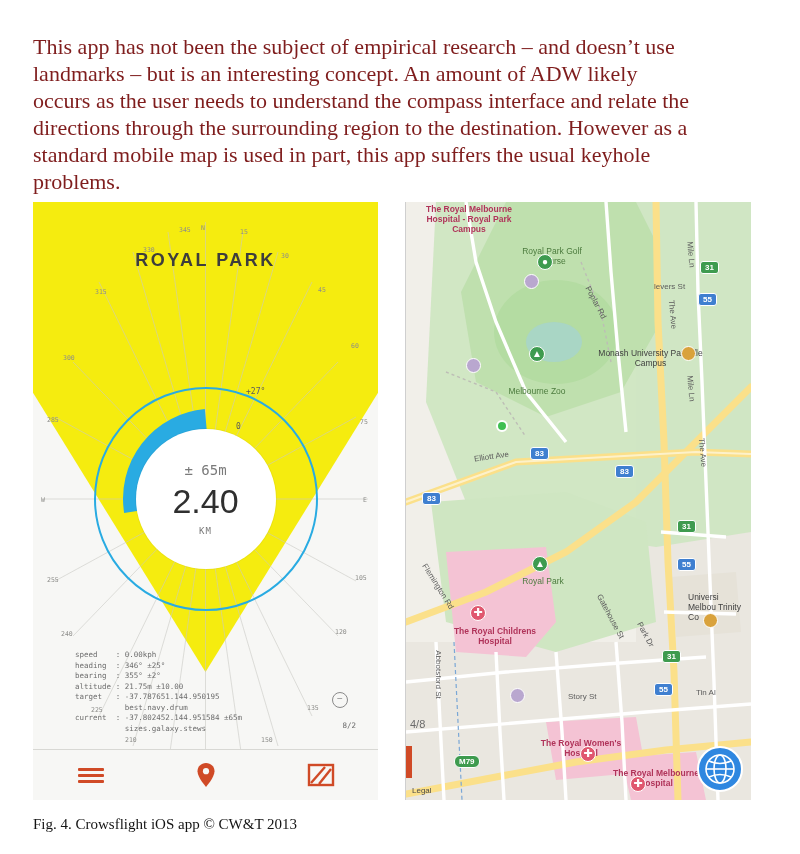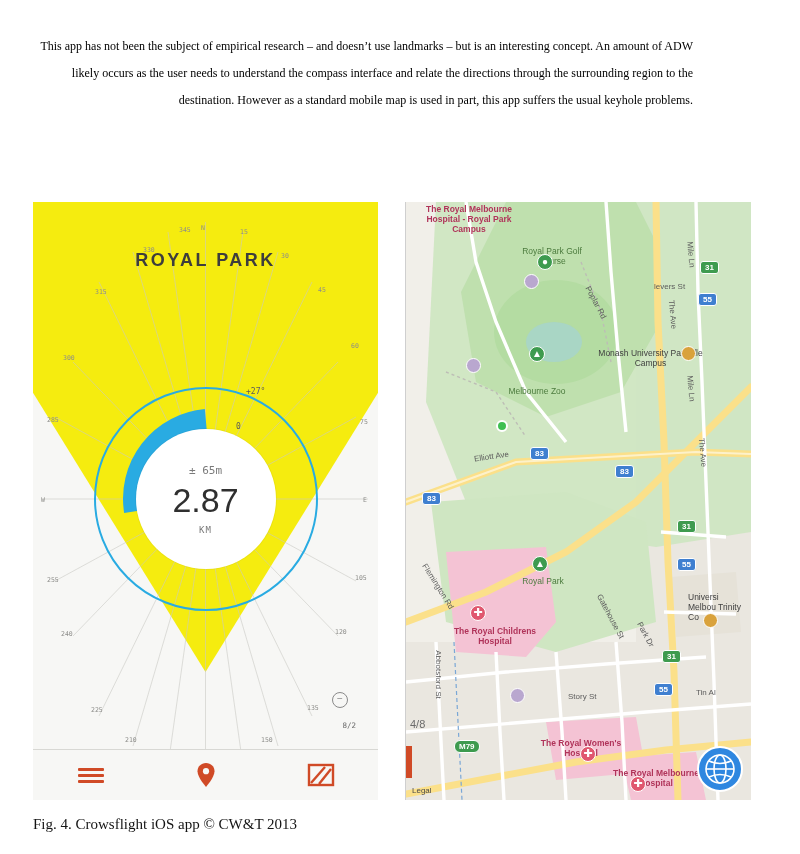--- a/index.html
+++ b/index.html
@@ -15,24 +15,24 @@
     color: #1a1a1a;
     overflow: hidden;
   }
 
   
   .paragraph {
     position: absolute;
     left: 33px;
     top: 33px;
     width: 660px;
-    font-size: 12px;
+    font-size: 22px;
     line-height: 27px;
-    text-align: right;
-    color: #000000;
+    text-align: left;
+    color: #7f1d1d;
   }
 
   
   .figure {
     position: absolute;
     left: 33px;
     top: 202px;
     width: 718px;
     height: 598px;
   }
@@ -144,21 +144,21 @@
     border-radius: 50%;
     background: #ffffff;
     box-shadow: 0 0 0 1px rgba(0,0,0,0.04);
     display: flex;
     flex-direction: column;
     align-items: center;
     justify-content: center;
   }
   .accuracy {
     font-family: "DejaVu Sans Mono", monospace;
-    font-size: 11px;
+    font-size: 14px;
     color: #7a7a7a;
     margin-bottom: 6px;
   }
   .distance {
     font-family: "Liberation Sans", sans-serif;
     font-size: 34px;
     color: #2f2f2f;
     line-height: 1;
   }
   .unit {
@@ -440,24 +440,32 @@
       <div class="deg-label deg-0">0</div>
 
       <div class="ring-outer"></div>
 
       <svg class="arc-thick" viewBox="0 0 182 182">
         <path d="M 91 14 A 77 77 0 0 0 22 103" fill="none" stroke="#29abe2" stroke-width="26" stroke-linecap="butt"></path>
       </svg>
 
       <div class="inner-disc">
         <div class="accuracy">± 65m</div>
-        <div class="distance">2.87</div>
+        <div class="distance">2.40</div>
         <div class="unit">KM</div>
       </div>
 
+      <div class="telemetry">speed    : 0.00kph
+heading  : 346° ±25°
+bearing  : 355° ±2°
+altitude : 21.75m ±10.00
+target   : -37.787651.144.950195
+           best.navy.drum
+current  : -37.802452.144.951584 ±65m
+           sizes.galaxy.stews</div>
       <div class="minus-btn">−</div>
       <div class="page-count-left">8/2</div>
     </div>
 
     <div class="toolbar">
       <div class="tb-icon hamburger">
         <span></span>
           <span></span>
           <span></span>
       </div>
@@ -567,21 +575,21 @@
 
     <div class="shield" style="left:124px; top:245px;">83</div>
     <div class="shield" style="left:209px; top:263px;">83</div>
     <div class="shield" style="left:16px; top:290px;">83</div>
     <div class="shield" style="left:292px; top:91px;">55</div>
     <div class="shield shield-green" style="left:294px; top:59px;">31</div>
     <div class="shield shield-green" style="left:271px; top:318px;">31</div>
     <div class="shield" style="left:271px; top:356px;">55</div>
     <div class="shield shield-green" style="left:256px; top:448px;">31</div>
     <div class="shield" style="left:248px; top:481px;">55</div>
-    <div class="shield shield-green" style="left:48px; top:538px;border-radius:6px;">M79</div>
+    <div class="shield shield-green" style="left:48px; top:553px;border-radius:6px;">M79</div>
 
     <div class="marker-circle" style="left:118px; top:72px;"></div>
     <div class="marker-circle" style="left:60px;  top:156px;"></div>
     <div class="marker-park" style="left:123px; top:144px;">▲</div>
     <div class="marker-park" style="left:131px; top:52px;">●</div>
     <div class="marker-amber" style="left:275px; top:144px;"></div>
     <div class="user-dot" style="left:90px; top:218px;"></div>
     <div class="marker-park" style="left:126px; top:354px;">▲</div>
     <div class="marker-hosp" style="left:64px; top:403px;">✚</div>
     <div class="marker-circle" style="left:104px; top:486px;"></div>

